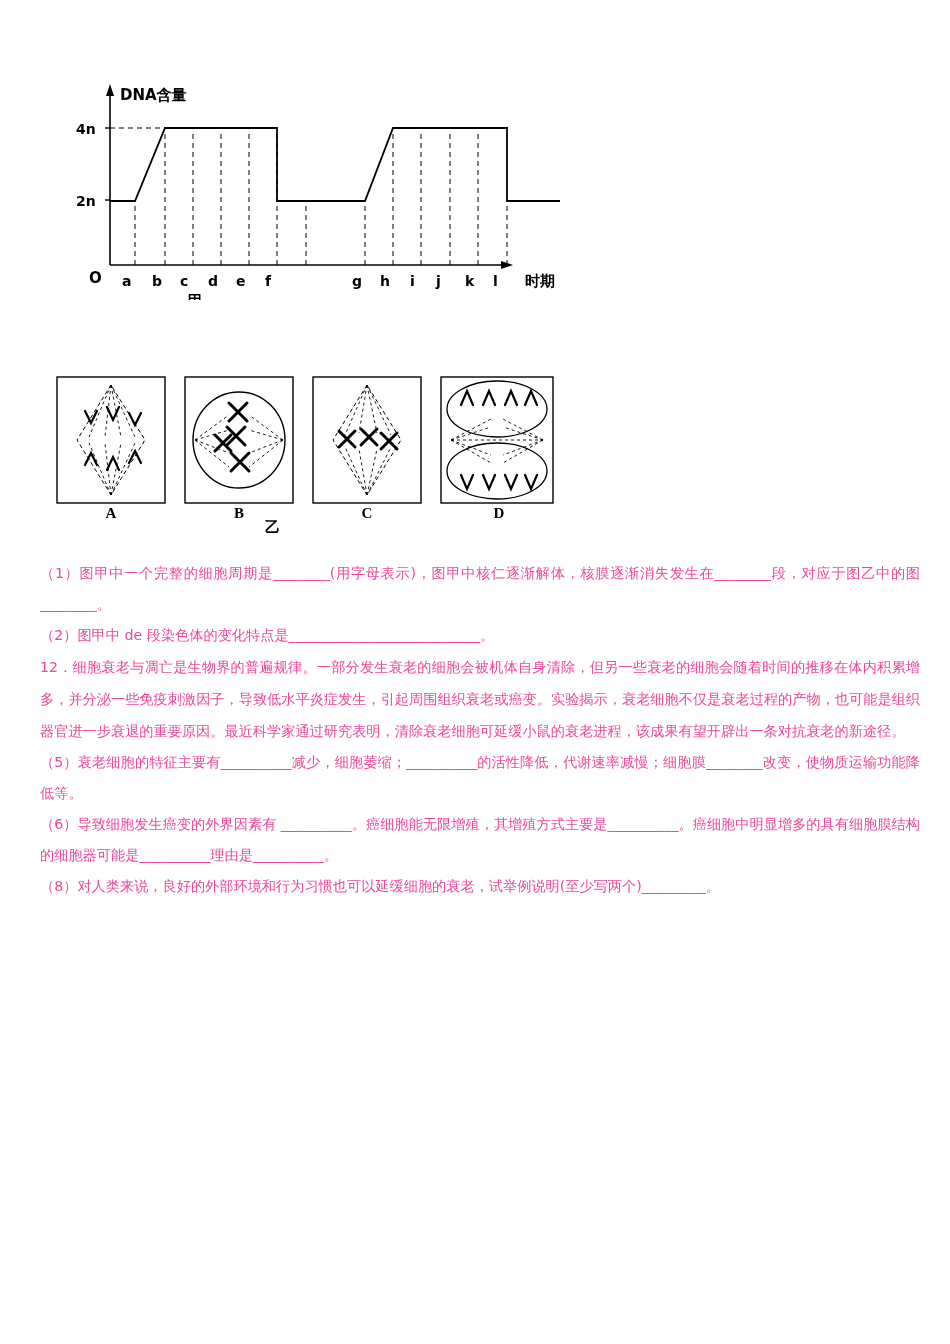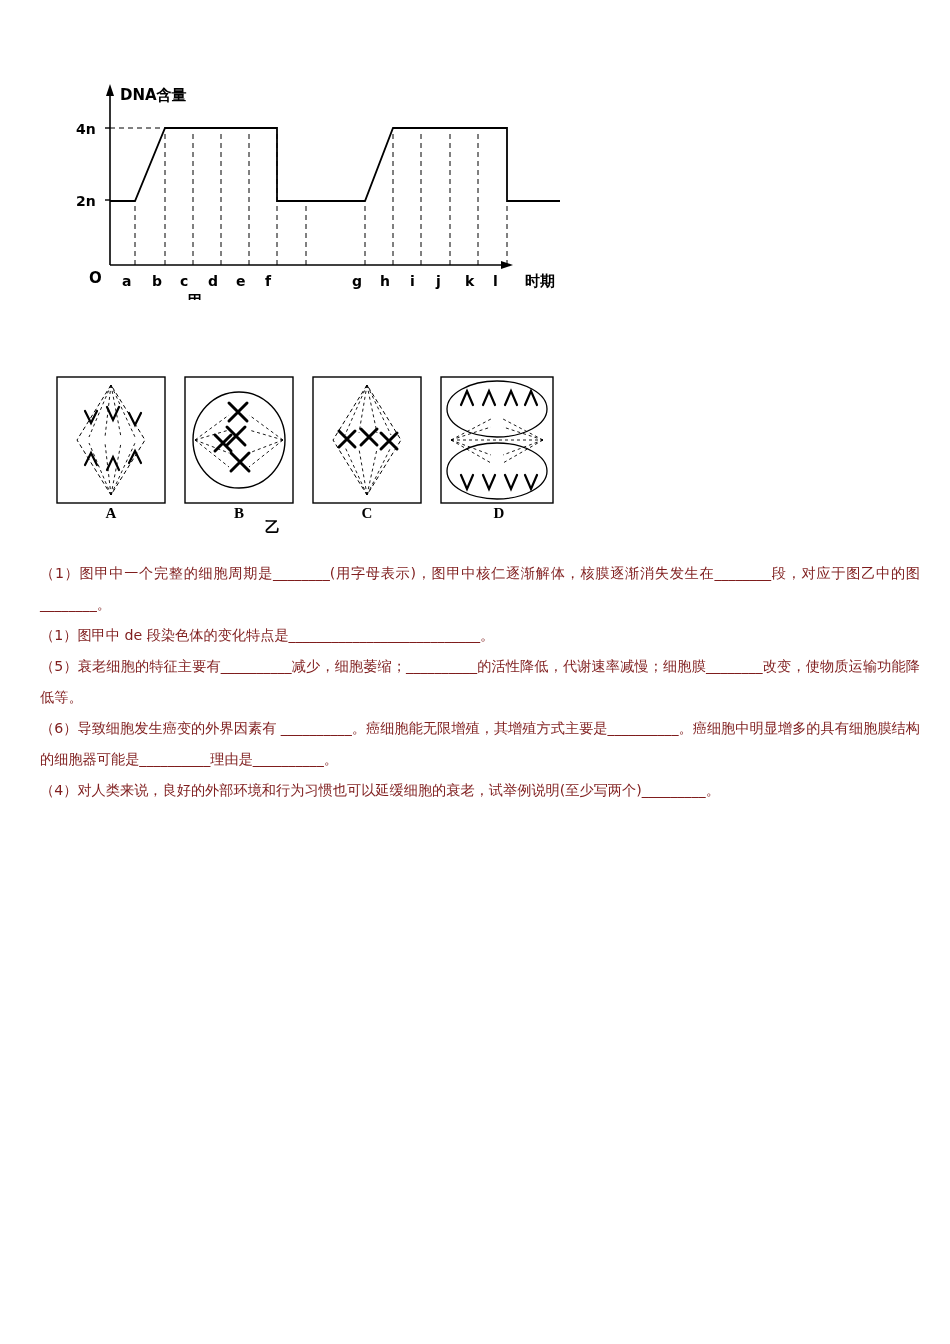--- a/index.html
+++ b/index.html
@@ -68,21 +68,21 @@
 
   
   .body-text {
     position: absolute;
     left: 40px;
     top: 558px;
     width: 880px;
     font-family: "DejaVu Sans", sans-serif;
     font-size: 14.2px;
     line-height: 31px;
-    color: #7f1d1d;
+    color: #ec4899;
   }
   .body-text p {
     margin: 0 0 0 0;
     text-align: justify;
   }
   .q-block { margin-top: 4px; }
   .para-12 {
     margin-top: 6px;
     line-height: 32px;
   }
@@ -264,19 +264,20 @@
   <div class="fig-cells-labels">
     <span class="cell-label" style="left:36px;">A</span>
     <span class="cell-label" style="left:164px;">B</span>
     <span class="cell-label" style="left:292px;">C</span>
     <span class="cell-label" style="left:424px;">D</span>
   </div>
   <div class="yi-label">乙</div>
 
   <div class="body-text">
     <p class="q-block">（1）图甲中一个完整的细胞周期是________(用字母表示)，图甲中核仁逐渐解体，核膜逐渐消失发生在________段，对应于图乙中的图________。</p>
-    <p class="q-block">（1）图甲中 de 段染色体的变化特点是___________________________。</p>
+    <p class="q-block">（2）图甲中 de 段染色体的变化特点是___________________________。</p>
+    <p class="para-12">12．细胞衰老与凋亡是生物界的普遍规律。一部分发生衰老的细胞会被机体自身清除，但另一些衰老的细胞会随着时间的推移在体内积累增多，并分泌一些免疫刺激因子，导致低水平炎症发生，引起周围组织衰老或癌变。实验揭示，衰老细胞不仅是衰老过程的产物，也可能是组织器官进一步衰退的重要原因。最近科学家通过研究表明，清除衰老细胞可延缓小鼠的衰老进程，该成果有望开辟出一条对抗衰老的新途径。</p>
     <p class="q-block">（5）衰老细胞的特征主要有__________减少，细胞萎缩；__________的活性降低，代谢速率减慢；细胞膜________改变，使物质运输功能降低等。</p>
     <p class="q-block">（6）导致细胞发生癌变的外界因素有 __________。癌细胞能无限增殖，其增殖方式主要是__________。癌细胞中明显增多的具有细胞膜结构的细胞器可能是__________理由是__________。</p>
-    <p class="q-block">（4）对人类来说，良好的外部环境和行为习惯也可以延缓细胞的衰老，试举例说明(至少写两个)_________。</p>
+    <p class="q-block">（8）对人类来说，良好的外部环境和行为习惯也可以延缓细胞的衰老，试举例说明(至少写两个)_________。</p>
   </div>
 
 </div>
 
 </body></html>

